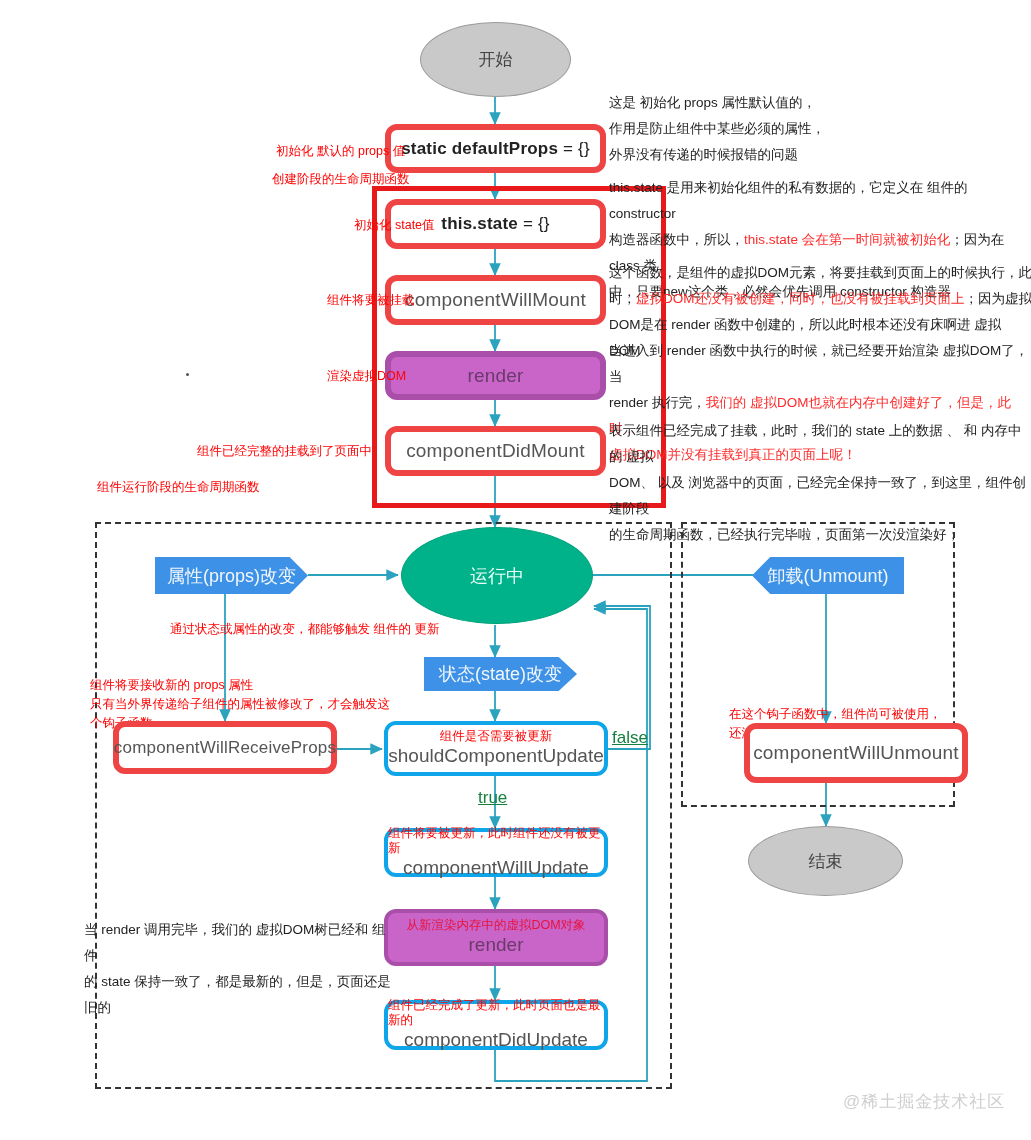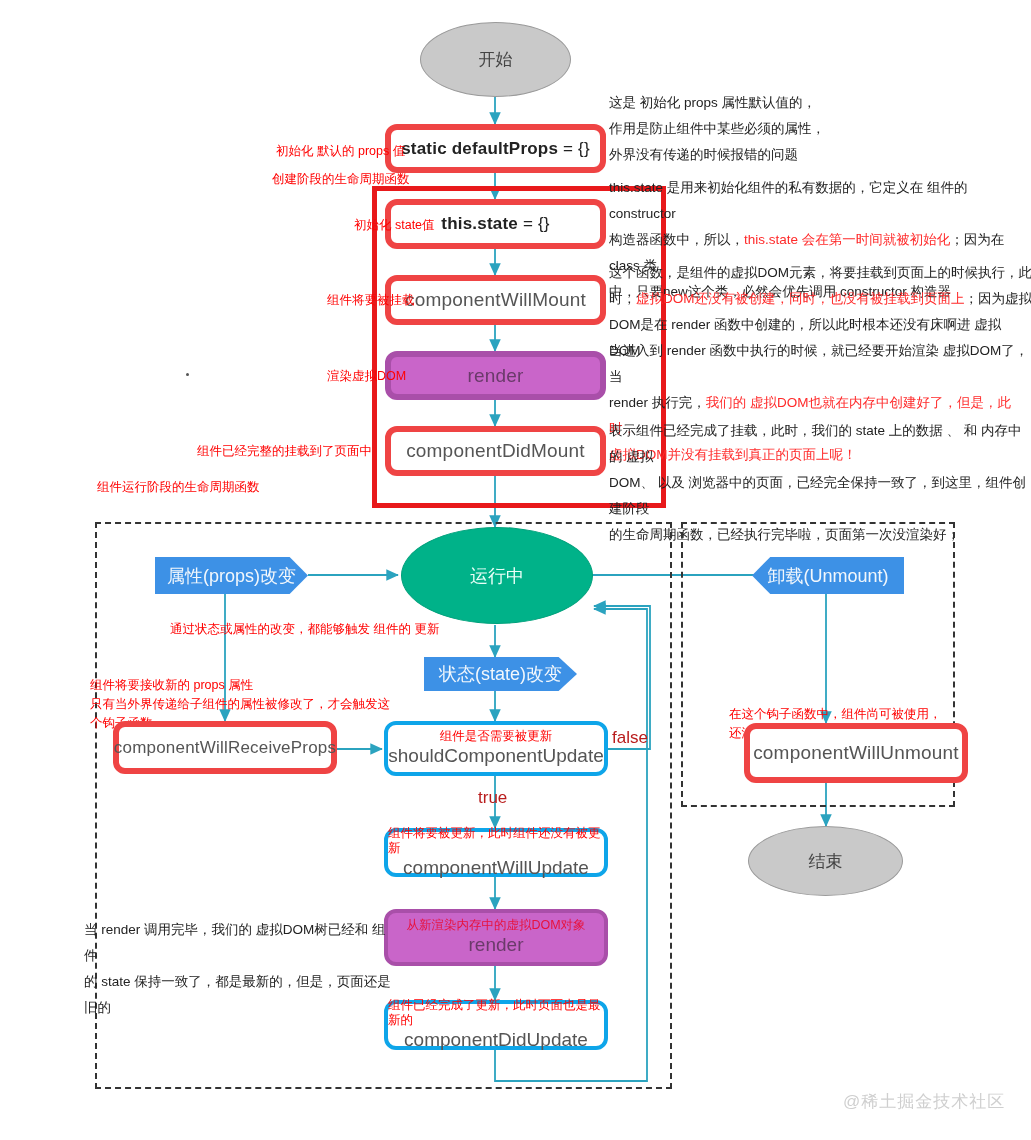--- a/index.html
+++ b/index.html
@@ -37,21 +37,21 @@
   .capbox .cap{color:#ff0000;font-size:12.5px;line-height:15px;}
   .capbox .fn{color:#555;font-size:19px;line-height:24px;}
   .capbox.purple{background:#c965c9;border-color:#a94fa9;}
   .capbox.purple .fn{color:#6a3a6a;}
   .capbox.purple .cap{color:#e8113c;}
 
   
   .codeline{font-size:17px;color:#222;}
   .codeline b{font-weight:bold;}
 
-  .branchlbl{position:absolute;color:#b91c1c;font-size:17px;}
+  .branchlbl{position:absolute;color:#15803d;font-size:17px;text-decoration:underline;}
 
   .watermark{position:absolute;color:#cfcfcf;font-size:17px;letter-spacing:1px;}
 
   .dot{position:absolute;width:3px;height:3px;background:#555;border-radius:50%;}
 </style>
 </head>
 <body>
 
 <div id="stage">
 

